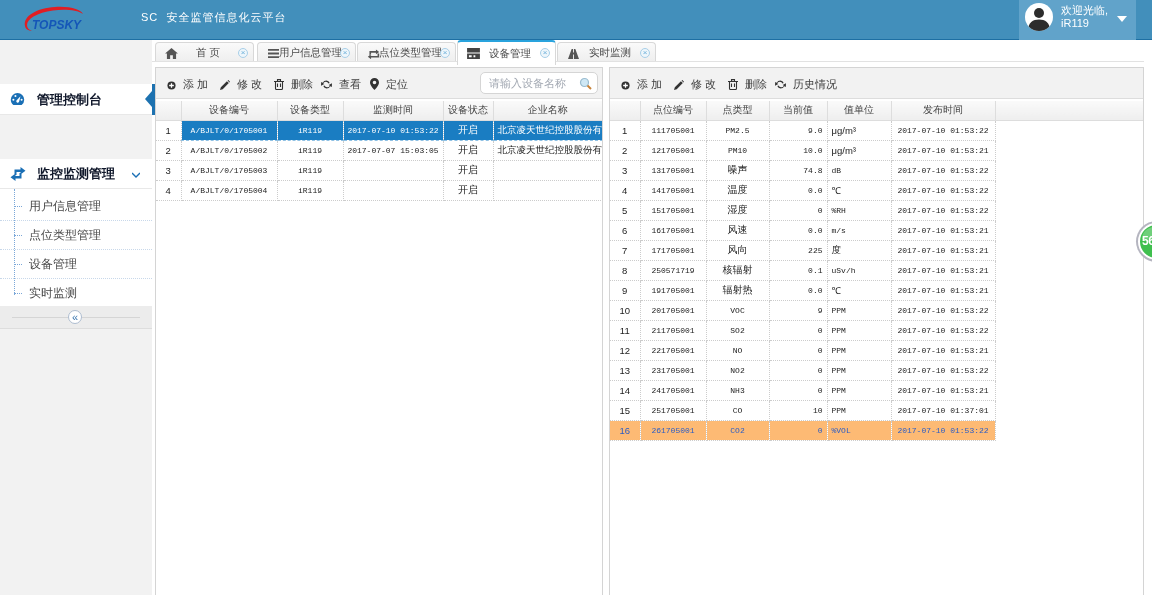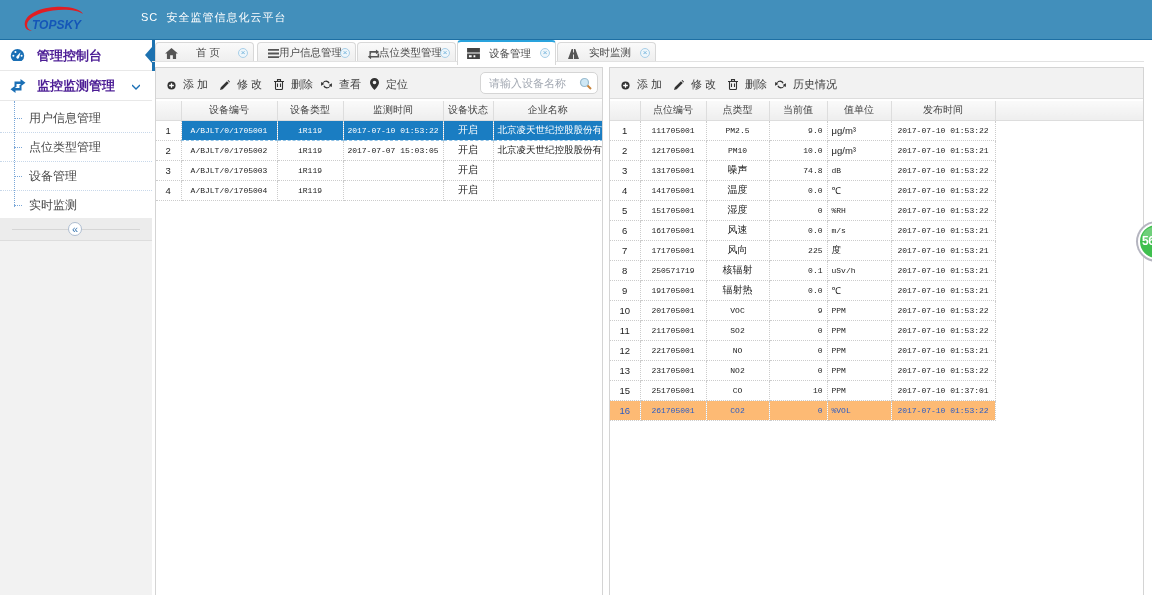--- a/index.html
+++ b/index.html
@@ -19,22 +19,22 @@
 #welcome { position:absolute; left:42px; top:4px; color:#fff; font-size:11px;
   line-height:13px; }
 #caret { position:absolute; left:98px; top:16px; width:0; height:0;
   border-left:5px solid transparent; border-right:5px solid transparent;
   border-top:6px solid #fff; }
 
 
 #side { position:absolute; left:0; top:40px; width:152px; height:555px;
   background:#f2f2f2; }
 .mitem { position:relative; background:#fff; border-bottom:1px solid #e8e8e8;
-  height:31px; line-height:31px; color:#4c1d95; font-weight:bold;
-  font-size:13px; }
+  height:31px; line-height:31px; color:#0f172a; font-weight:bold;
+  font-size:13px;margin-top:44px; }
 .mitem .txt { position:absolute; left:37px; top:0; }
 .mitem svg { position:absolute; left:10px; top:8px; }
 #mi1 { height:31px; }
 #mi1 .bar { position:absolute; right:-3px; top:0; width:3px; height:31px; background:#1d72b0; }
 #mi1 .wedge { position:absolute; right:0px; top:7px; width:0; height:0;
   border-top:8px solid transparent; border-bottom:8px solid transparent;
   border-right:7px solid #1d72b0; }
 #mi2 { height:30px; line-height:30px; }
 #mi2 .chev { position:absolute; left:auto; right:12px; top:12px; width:8px; height:8px; }
 #submenu { background:#fff; height:117px; position:relative; padding-top:3px; overflow:hidden; }
@@ -127,20 +127,30 @@
 </style>
 </head>
 <body>
 
 <div id="top">
   <svg class="abs" style="left:15px;top:4px" width="75" height="32" viewBox="0 0 75 32">
     <path d="M10 22 C8 12 22 4 40 3 C56 2 66 6 68 10 C62 6 50 5 38 6.5 C22 8.5 12 15 12 21 C12 24 14 26 17 27 C12 26.5 10.5 24.5 10 22 Z" fill="#e01e23"></path>
     <text x="17" y="25" font-size="12" font-weight="bold" font-style="italic" fill="#1456b8" font-family="Liberation Sans">TOPSKY</text>
   </svg>
   <div id="title">SC&nbsp; 安全监管信息化云平台</div>
+  <div id="userbox">
+    <div id="avatar">
+      <svg width="28" height="28" viewBox="0 0 28 28">
+        <circle cx="14" cy="10" r="5" fill="#2c2c2c"></circle>
+        <path d="M3 28 C3 19 8 16.5 14 16.5 C20 16.5 25 19 25 28 Z" fill="#2c2c2c"></path>
+      </svg>
+    </div>
+    <div id="welcome">欢迎光临,<br>iR119</div>
+    <div id="caret"></div>
+  </div>
 </div>
 
 <div id="side">
   <div class="mitem" id="mi1">
     <svg width="15" height="14" viewBox="0 0 16 15">
         <path fill="#1a6fb5" d="M8 1A7.2 7.2 0 0 0 .8 8.2c0 2.3 1.1 4.4 2.8 5.7h8.8a7.2 7.2 0 0 0 2.8-5.7A7.2 7.2 0 0 0 8 1zM3.6 9.3a1.1 1.1 0 1 1 0-2.2 1.1 1.1 0 0 1 0 2.2zm2.2-3.9a1.1 1.1 0 1 1 0-2.2 1.1 1.1 0 0 1 0 2.2zm3.7 5.3a1.5 1.5 0 0 1-2.6-1.5l4.3-4.6-1.6 6zM12.4 9.3a1.1 1.1 0 1 1 0-2.2 1.1 1.1 0 0 1 0 2.2z"></path>
       </svg>
     <span class="txt">管理控制台</span>
     <span class="bar"></span>
       <span class="wedge"></span>
@@ -461,20 +471,29 @@
       <tr>
             <td>13</td>
             <td class="mono">231705001</td>
             <td class="mono">NO2</td>
             <td class="R mono">0</td>
             <td class="L mono">PPM</td>
             <td class="mono">2017-07-10 01:53:22</td>
             <td class="fil"></td>
           </tr>
       <tr>
+            <td>14</td>
+            <td class="mono">241705001</td>
+            <td class="mono">NH3</td>
+            <td class="R mono">0</td>
+            <td class="L mono">PPM</td>
+            <td class="mono">2017-07-10 01:53:21</td>
+            <td class="fil"></td>
+          </tr>
+      <tr>
             <td>15</td>
             <td class="mono">251705001</td>
             <td class="mono">CO</td>
             <td class="R mono">10</td>
             <td class="L mono">PPM</td>
             <td class="mono">2017-07-10 01:37:01</td>
             <td class="fil"></td>
           </tr>
       <tr class="over">
             <td class="rn">16</td>

